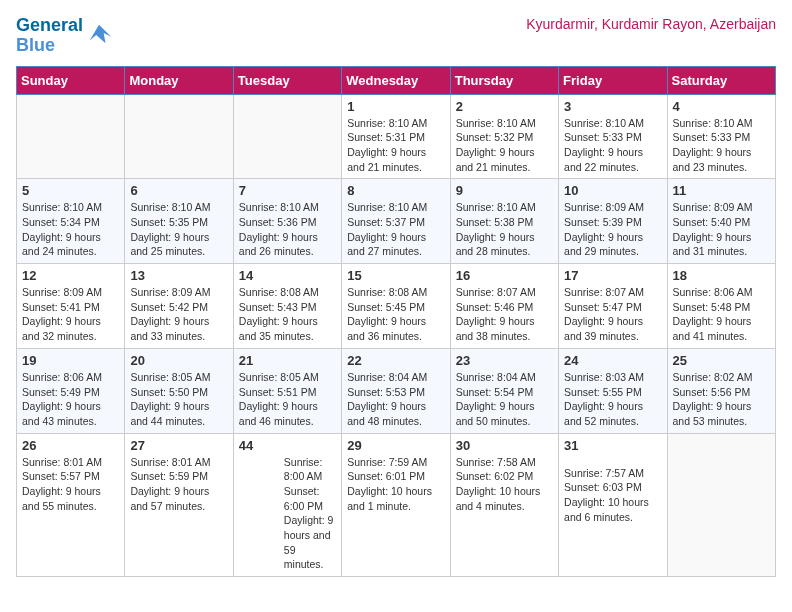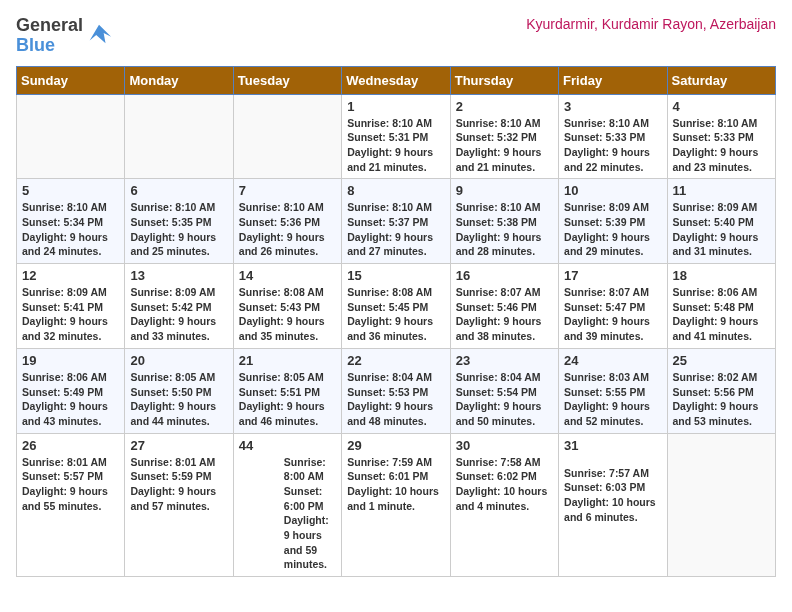--- a/index.html
+++ b/index.html
@@ -20,21 +20,21 @@
       display: flex;
       align-items: center;
     }
     .logo-text {
       font-size: 18px;
       font-weight: bold;
       color: #333;
       line-height: 1.1;
     }
     .logo-text span {
-      color: #404040;
+      color: #0369a1;
     }
     .logo-bird {
       width: 28px;
       height: 28px;
       margin-left: 2px;
       margin-top: -4px;
     }
     .title-block {
       text-align: right;
     }
@@ -47,21 +47,21 @@
       font-size: 14px;
       font-weight: normal;
       color: #be185d;
     }
     .calendar {
       width: 100%;
       border-collapse: collapse;
       border: 1px solid #ccc;
     }
     .calendar th {
-      background-color: #a16207;
+      background-color: #be185d;
       color: #fff;
       font-size: 13px;
       font-weight: bold;
       padding: 6px 4px;
       text-align: left;
       border: 1px solid #5580c0;
     }
     .calendar td {
       vertical-align: top;
       padding: 4px 5px;
@@ -79,21 +79,20 @@
       font-size: 13px;
       font-weight: bold;
       color: #333;
       display: block;
       margin-bottom: 2px;
     }
     .day-info {
       font-size: 10.5px;
       color: #333;
       line-height: 1.4;
-      font-weight: bold;
     }
     .empty-cell {
       background: #f9f9f9 !important;
     }
   </style>
 </head>
 <body>
 
 <div class="header">
   <div class="logo">

